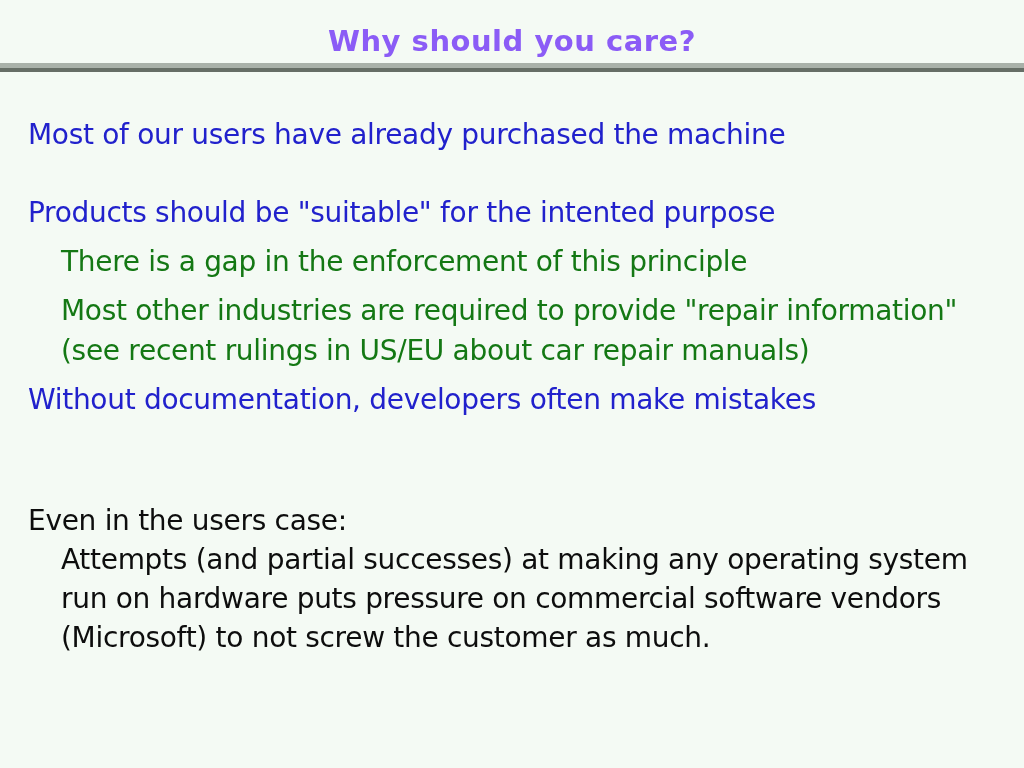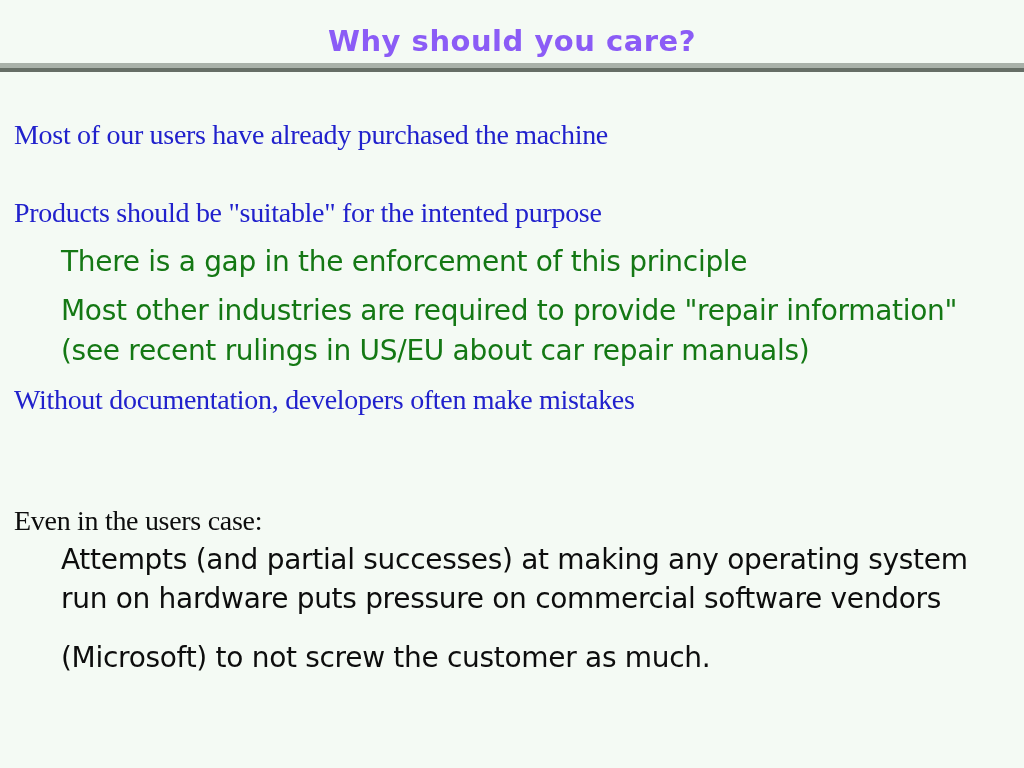--- a/index.html
+++ b/index.html
@@ -51,21 +51,21 @@
   .line {
     position: absolute;
     white-space: nowrap;
     font-size: 28px;
     line-height: 34px;
     letter-spacing: -0.3px;
   }
   .blue  { color: #2121cc; }
   .green { color: #147814; }
   .black { color: #0d0d0d; }
-  .indent-0 { left: 14px; font-family: Liberation Serif, serif; }
+  .indent-0 { left: 28px; }
   .indent-1 { left: 61px; }
 </style>
 </head>
 <body>
 
 <div class="slide">
 
   <div class="slide-title">Why should you care?</div>
 
   <div class="divider" style="top:63px;">
@@ -85,15 +85,15 @@
 
   <div class="line blue indent-0" style="top:383px;">Without documentation, developers often make mistakes</div>
 
 
   <div class="line black indent-0" style="top:504px;">Even in the users case:</div>
 
   <div class="line black indent-1" style="top:543px;">Attempts (and partial successes) at making any operating system</div>
 
   <div class="line black indent-1" style="top:582px;">run on hardware puts pressure on commercial software vendors</div>
 
-  <div class="line black indent-1" style="top:621px;margin-top:20px;">(Microsoft) to not screw the customer as much.</div>
+  <div class="line black indent-1" style="top:621px;">(Microsoft) to not screw the customer as much.</div>
 
 </div>
 
 </body></html>

